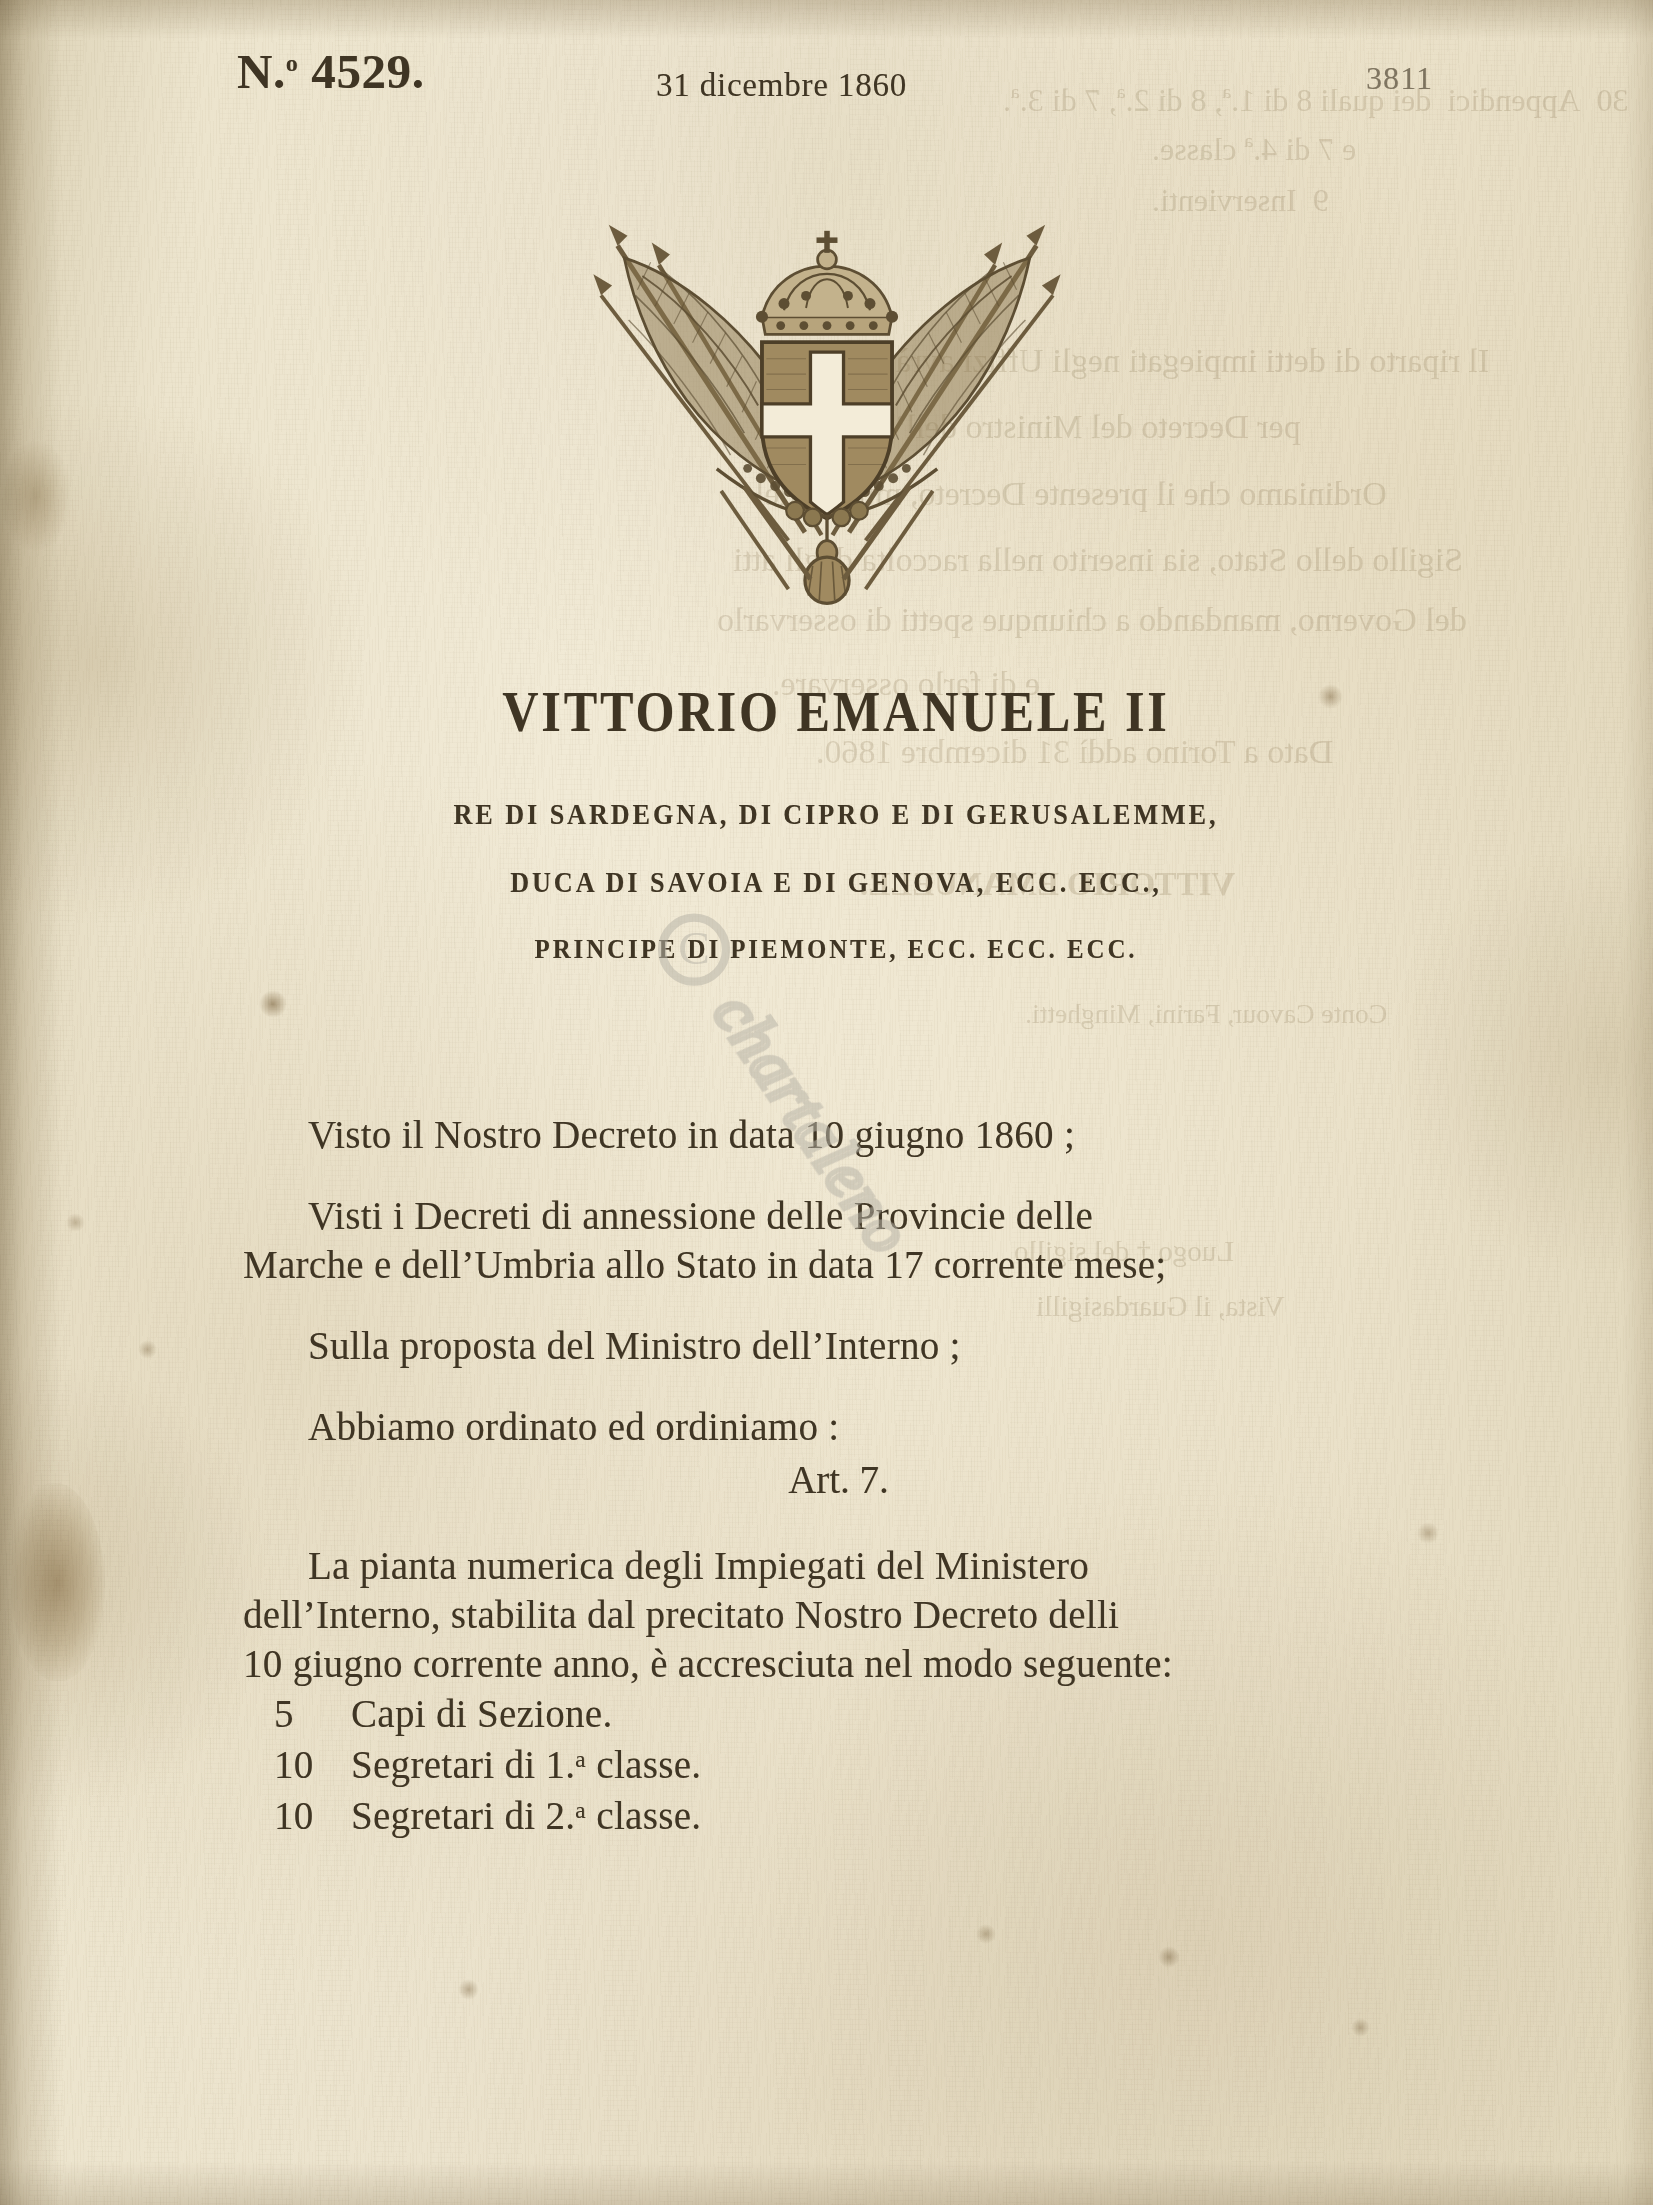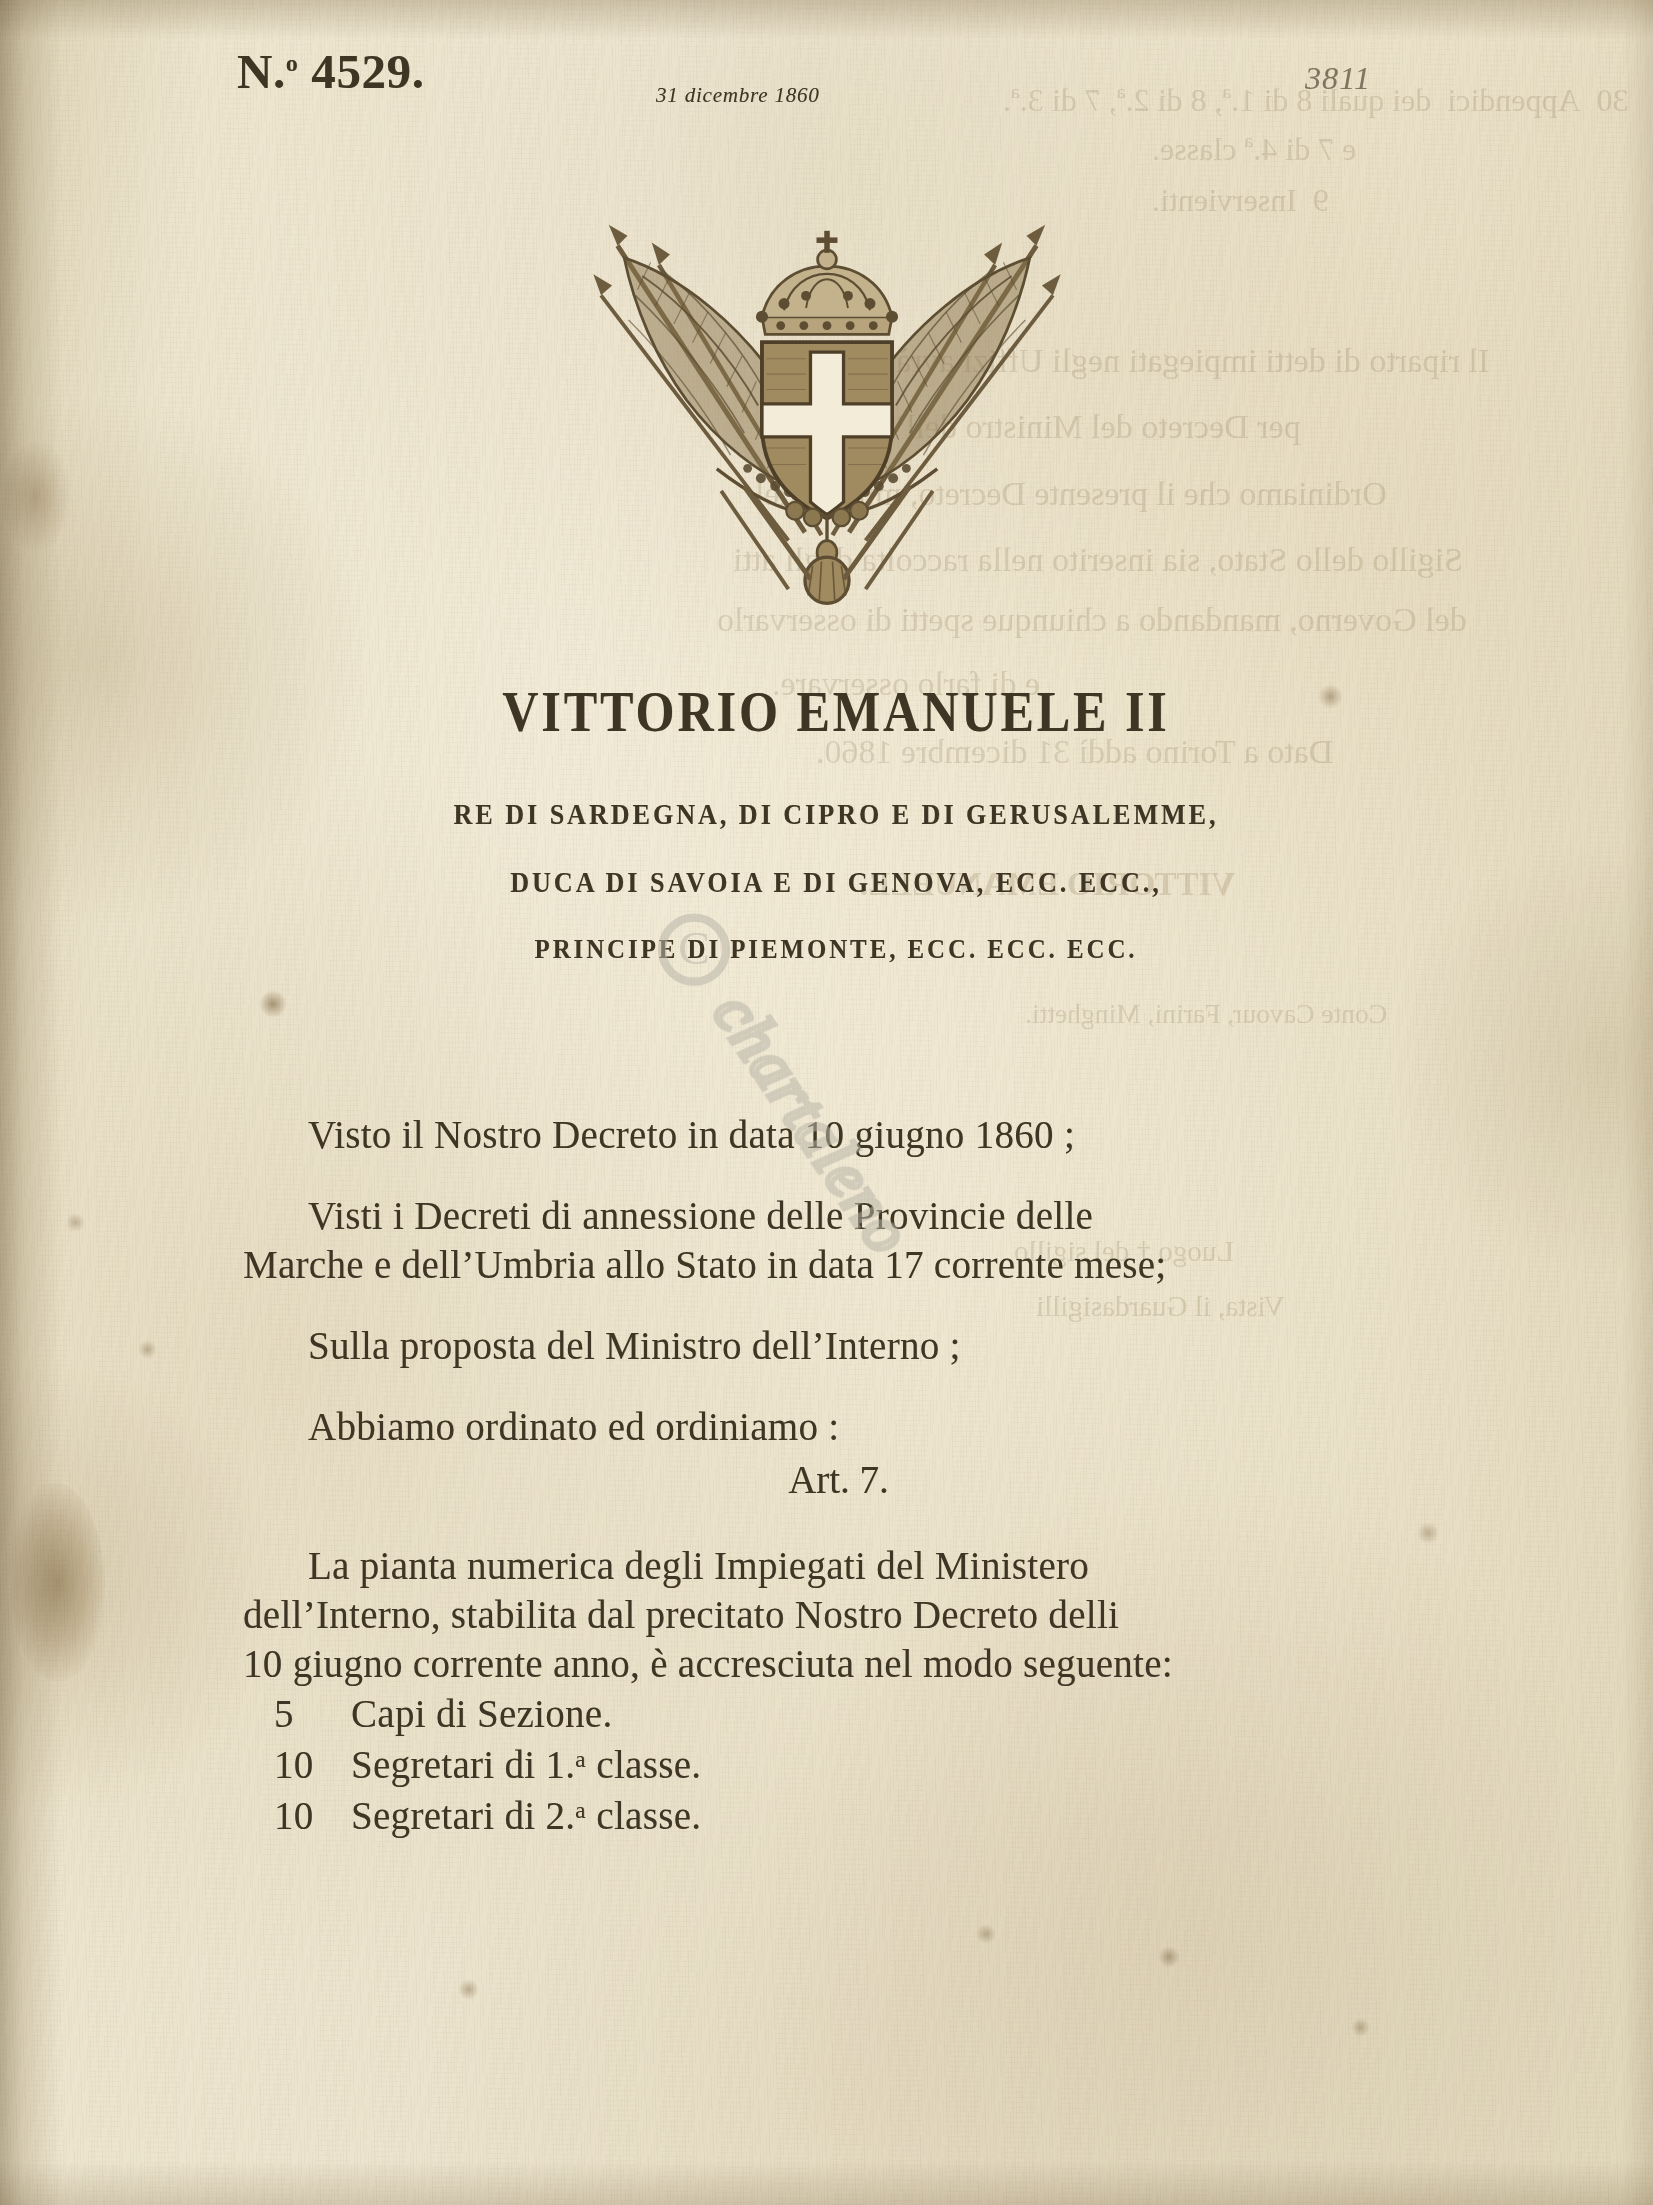--- a/index.html
+++ b/index.html
@@ -101,32 +101,30 @@
   .hdr { position:absolute; top:43px; }
   .hdr-num {
     left: 237px;
     font-size: 49px;
     font-weight: bold;
     letter-spacing: 0.6px;
   }
   .hdr-num .sup { font-size: 24px; vertical-align: super; font-weight: bold; }
   .hdr-date {
     left: 656px;
-    top: 83px;
-    font-size: 21px;
+    top: 67px;
+    font-size: 33px;
     letter-spacing: 0.8px;
-    font-style: italic;
   }
   .hdr-page {
-    left: 1305px;
+    left: 1366px;
     top: 60px;
     font-size: 32px;
     letter-spacing: 1.1px;
     opacity: 0.62;
-    font-style: italic;
   }
 
   
   .emblem {
     position: absolute;
     left: 579px;
     top: 160px;
     width: 496px;
     height: 469px;
   }

